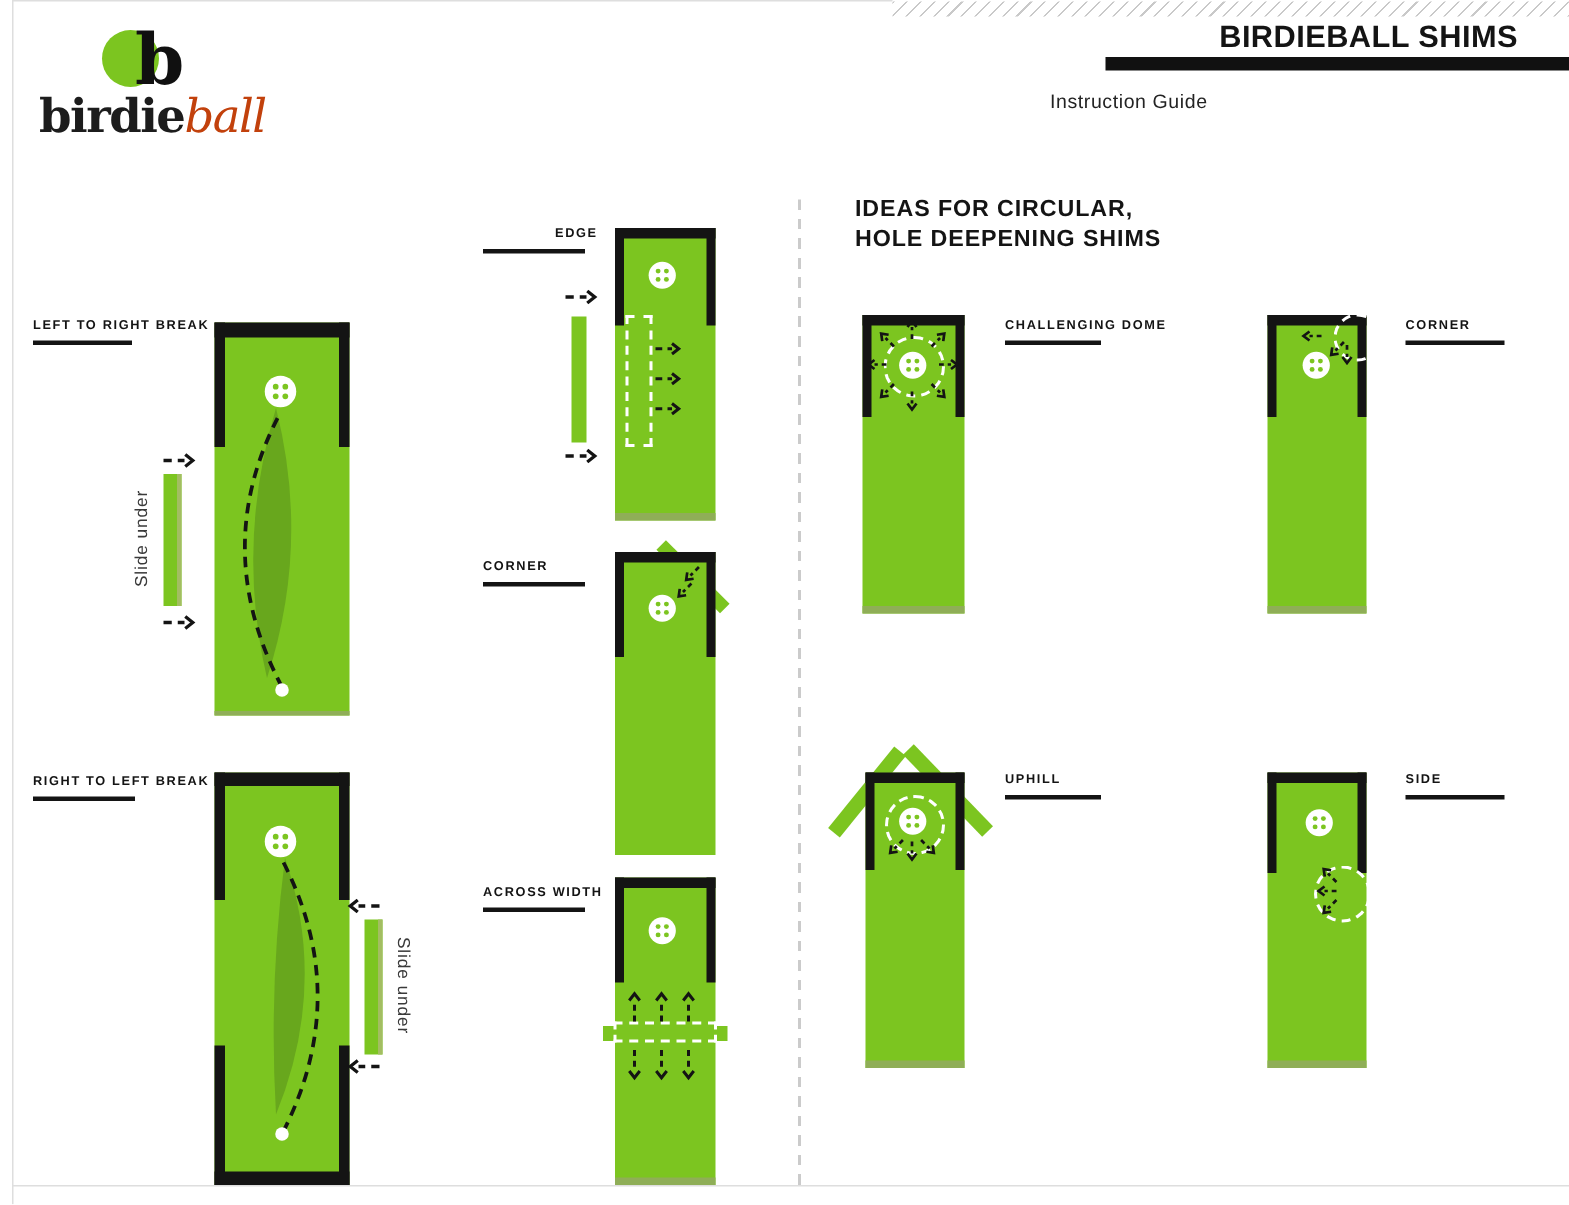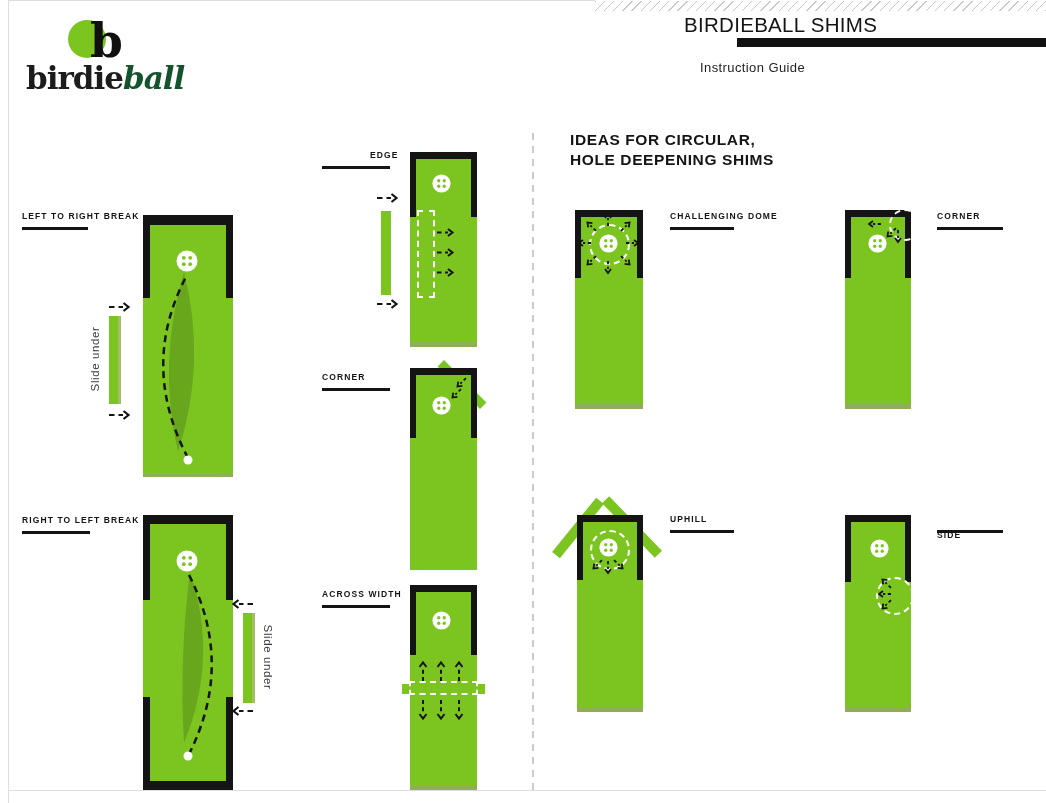--- a/index.html
+++ b/index.html
@@ -42,24 +42,24 @@
 
   <div class="pageedge" style="left:8px;top:0;width:1px;height:803px;"></div>
   <div class="pageedge" style="left:8px;top:790px;width:1038px;height:1px;"></div>
   <div class="pageedge" style="left:8px;top:0;width:587px;height:1px;"></div>
 
   <div class="hatch" style="left:595px;top:1px;width:451px;height:10px;"></div>
 
   <div class="abs" style="left:68px;top:20px;width:38px;height:38px;border-radius:50%;background:var(--green);"></div>
   <div class="brand" style="left:90px;top:17px;font-size:47px;font-weight:bold;color:#101010;line-height:1;">b</div>
   <div class="brand" style="left:26px;top:60px;font-size:31px;letter-spacing:-1px;">
-    <span style="font-weight:bold;color:#1c1c1c;">birdie</span><span style="font-style:italic;color:#14532d;font-weight:bold;">ball</span>
+    <span style="font-weight:bold;color:#1c1c1c;">birdie</span><span style="font-style:italic;color:#c2410c;">ball</span>
   </div>
 
-  <div class="abs" style="left:684px;top:13px;width:342px;text-align:left;font-size:20.5px;font-weight:400;letter-spacing:.3px;">BIRDIEBALL SHIMS</div>
+  <div class="abs" style="left:670px;top:13px;width:342px;text-align:right;font-size:20.5px;font-weight:700;letter-spacing:.3px;">BIRDIEBALL SHIMS</div>
   <div class="abs" style="left:737px;top:38px;width:309px;height:9px;background:#111;"></div>
   <div class="abs" style="left:700px;top:60px;width:340px;text-align:left;font-size:13px;color:#232323;letter-spacing:.4px;">Instruction Guide</div>
 
 
   <div class="dlabel" style="left:22px;top:211px;">LEFT TO RIGHT BREAK</div>
   <div class="dline" style="left:22px;top:227px;width:66px;"></div>
 
   <div class="mat" style="left:143px;top:215px;width:90px;height:262px;"></div>
   <div class="strip" style="left:143px;top:474px;width:90px;height:3px;"></div>
   <div class="bk" style="left:143px;top:215px;width:90px;height:10px;"></div>
@@ -363,16 +363,16 @@
     </svg>
   <svg class="arr" style="left:878px;top:579px;transform:rotate(-135deg);" width="16" height="8" viewBox="0 0 16 8">
       <line x1="1" y1="4" x2="9" y2="4" stroke="#141414" stroke-width="1.8" stroke-dasharray="3.2 2.6"></line>
       <polyline points="9,1 13,4 9,7" fill="none" stroke="#141414" stroke-width="1.8"></polyline>
     </svg>
   <svg class="arr" style="left:878px;top:601px;transform:rotate(135deg);" width="16" height="8" viewBox="0 0 16 8">
       <line x1="1" y1="4" x2="9" y2="4" stroke="#141414" stroke-width="1.8" stroke-dasharray="3.2 2.6"></line>
       <polyline points="9,1 13,4 9,7" fill="none" stroke="#141414" stroke-width="1.8"></polyline>
     </svg>
 
-  <div class="dlabel" style="left:937px;top:530px;">SIDE</div>
+  <div class="dlabel" style="left:937px;top:514px;">SIDE</div>
   <div class="dline" style="left:937px;top:530px;width:66px;"></div>
 
 </div>
 
 </body></html>

